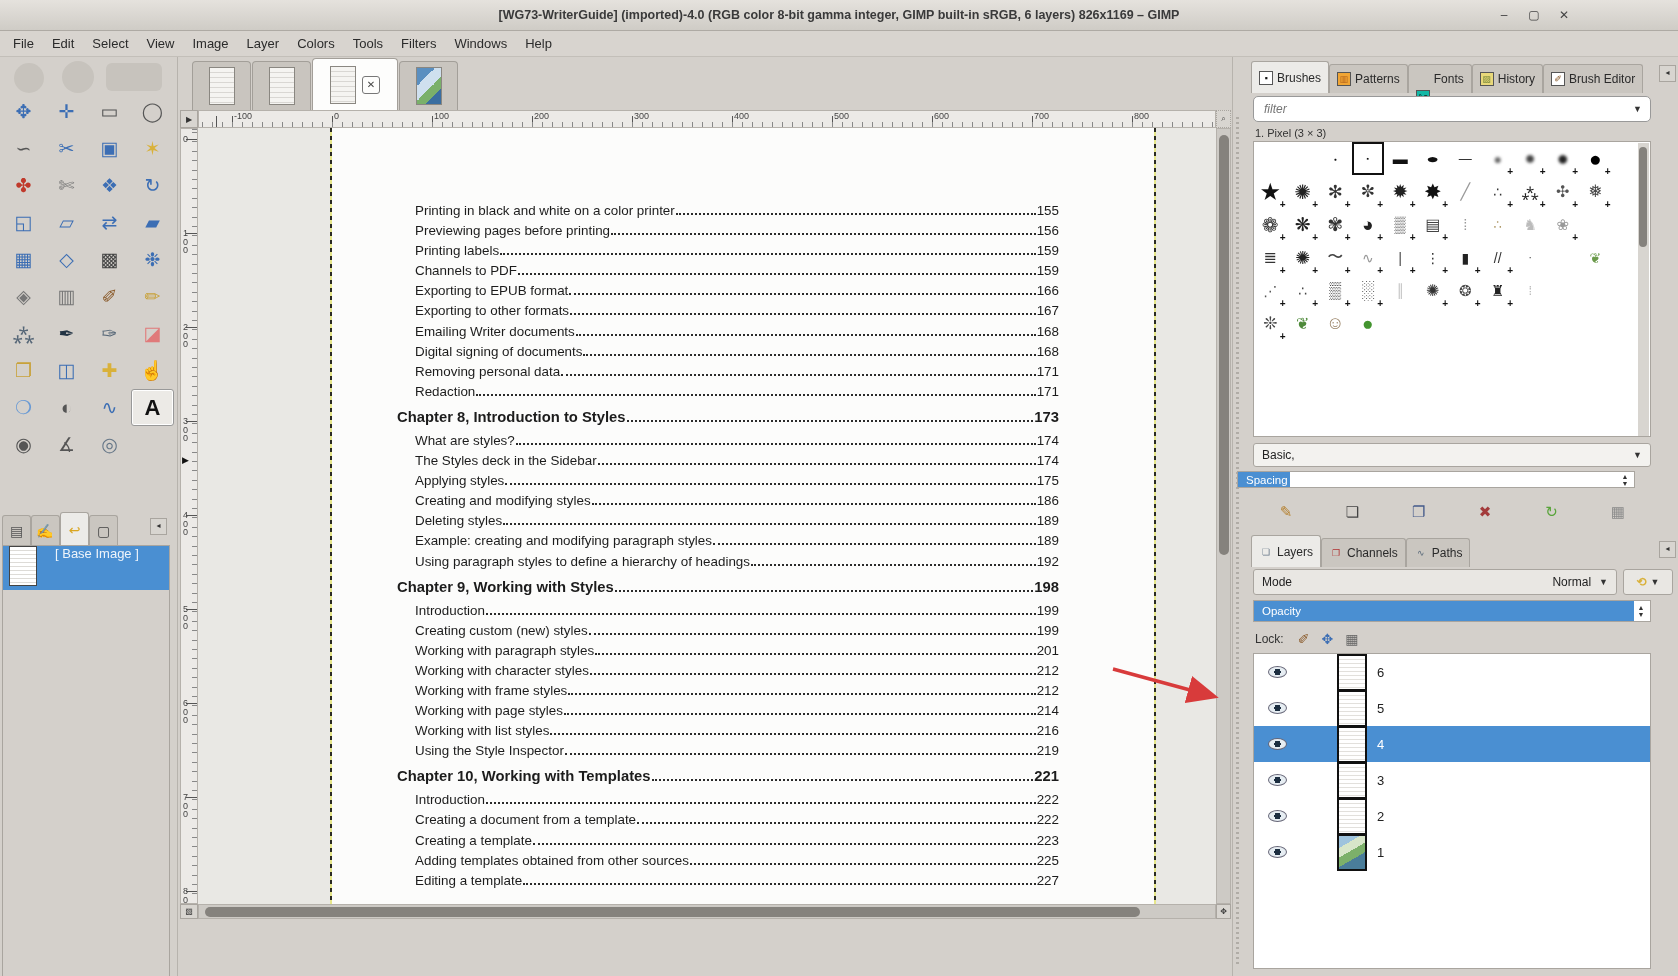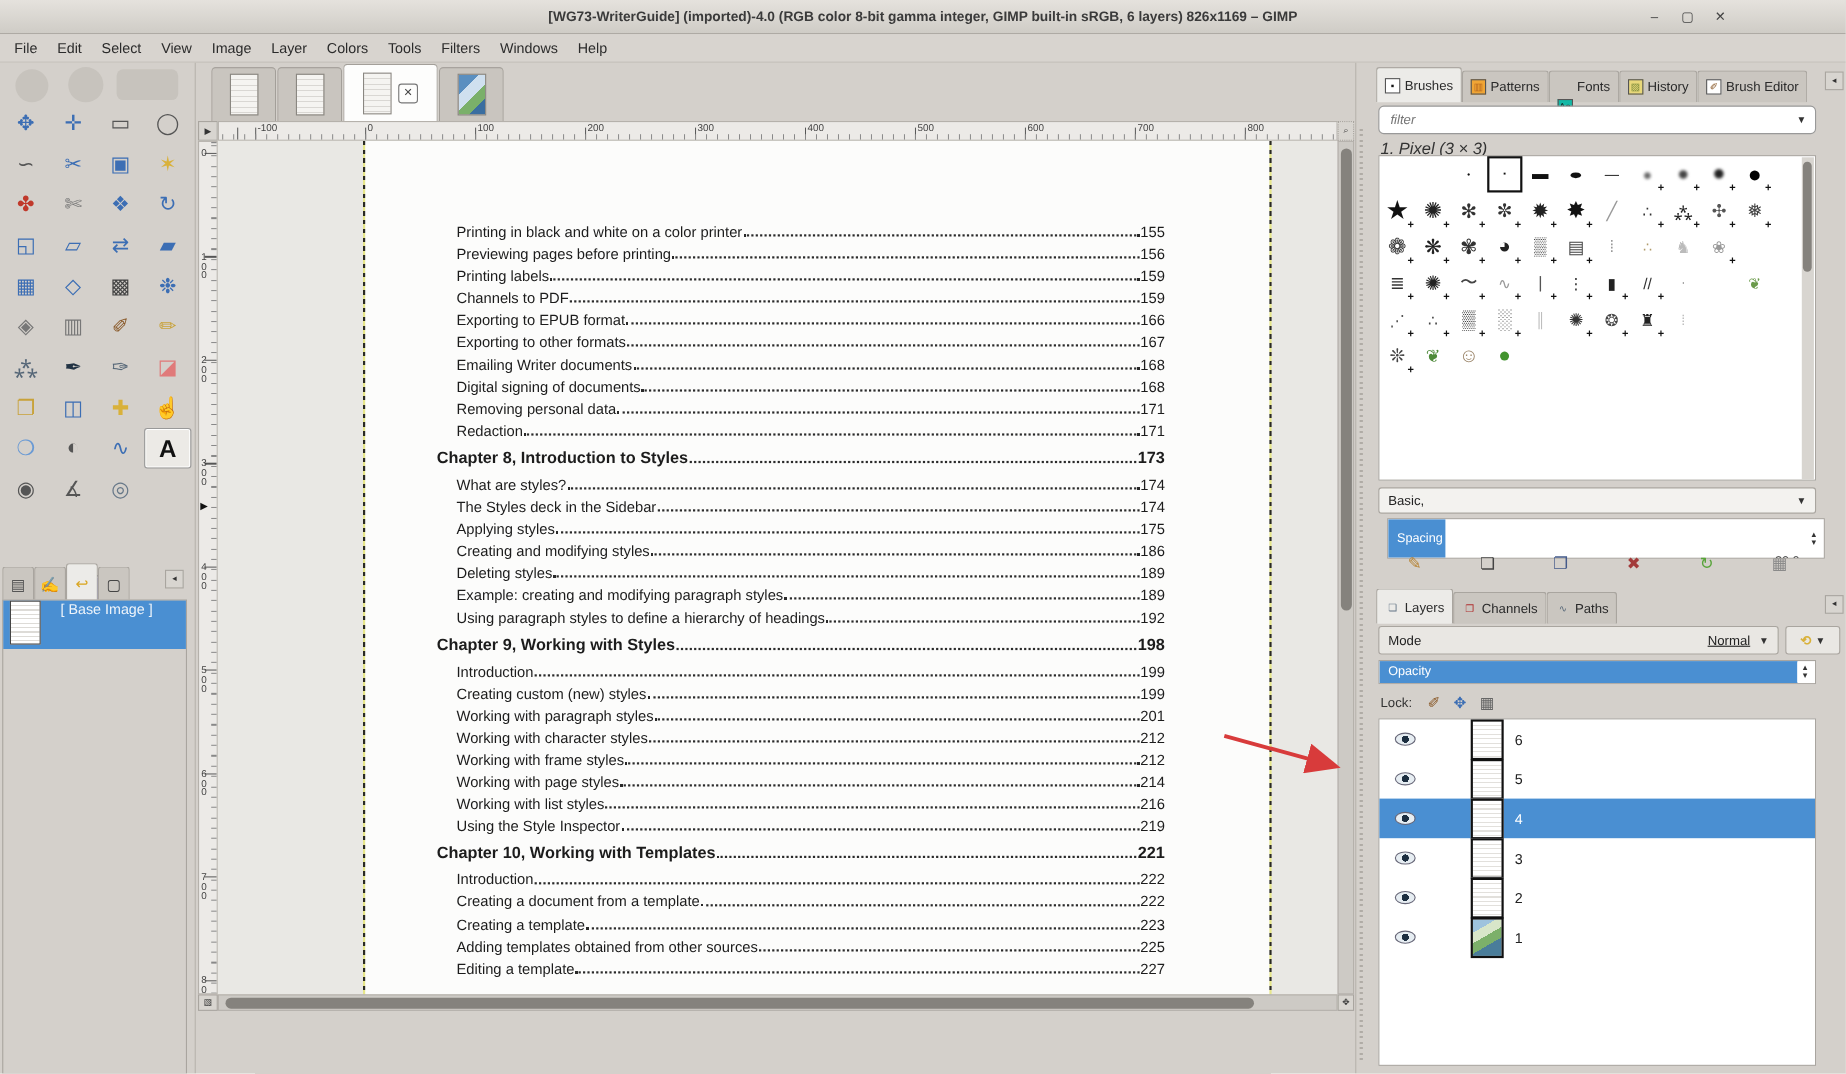--- a/index.html
+++ b/index.html
@@ -525,21 +525,21 @@
           <span>Brush Editor</span>
         </div>
       </div>
     <div style="position:absolute;left:426px;top:8px;width:15px;height:15px;border:1px solid #a9a59f;background:#d8d5d0;font-size:8px;text-align:center;line-height:14px;color:#333;">◂</div>
 
     <div style="position:absolute;left:20px;top:39px;width:398px;height:26px;background:#fff;border:1px solid #999;border-radius:5px;display:flex;align-items:center;padding:0 8px;box-sizing:border-box;">
       <input id="filter-input" style="border: none; outline: none; flex: 1 1 0%; font-style: italic; font-size: 12px; color: rgb(119, 119, 119); font-family: &quot;Liberation Sans&quot;, sans-serif; background: transparent;" placeholder="filter">
       <span style="font-size:9px;color:#333;">▼</span>
     </div>
 
-    <div style="position:absolute;left:22px;top:70px;font-size:15px;font-style:italic;color:#333;">1. Pixel (3 × 3)</div>
+    <div style="position:absolute;left:22px;top:70px;font-size:11px;color:#333;">1. Pixel (3 × 3)</div>
 
     <div class="panel" style="position:absolute;left:20px;top:84px;width:398px;height:296px;">
       <div id="brush-grid">
           <div class="bcell"></div>
           <div class="bcell"></div>
           <div class="bcell">
             <span style="font-size: 5px; color: rgb(17, 17, 17);">●</span>
           </div>
           <div class="bcell sel">
             <span style="font-size: 7px; color: rgb(17, 17, 17);">▪</span>
@@ -755,21 +755,21 @@
       <div style="position:absolute;right:1px;top:1px;width:11px;height:293px;background:#d8d5d0;">
         <div class="sb-thumb" style="left:1px;top:4px;width:8px;height:100px;"></div>
       </div>
     </div>
 
     <div class="combo" style="position:absolute;left:20px;top:386px;width:398px;height:24px;">
       <span>Basic,</span>
       <span class="arrow">▼</span>
     </div>
 
-    <div class="slider" style="position:absolute;left:28px;top:414px;width:398px;height:37px;">
+    <div class="slider" style="position:absolute;left:4px;top:414px;width:398px;height:17px;">
       <div class="fill" style="width:52px;"></div>
       <div class="slabel">Spacing</div>
       <div class="sval" style="color:#222;">20.0</div>
       <div class="spin">
           <span>▲</span>
           <span>▼</span>
         </div>
     </div>
 
     <div id="brush-actions" style="position:absolute;left:20px;top:442px;width:398px;height:26px;display:flex;justify-content:space-around;align-items:center;">
@@ -804,21 +804,21 @@
         </div>
         <div class="rdock-tab">
           <span class="ticon" style="color: rgb(85, 102, 119); border: none; background: transparent;">∿</span>
           <span>Paths</span>
         </div>
       </div>
     <div style="position:absolute;left:426px;top:484px;width:15px;height:15px;border:1px solid #a9a59f;background:#d8d5d0;font-size:8px;text-align:center;line-height:14px;color:#333;">◂</div>
 
     <div class="combo" style="position:absolute;left:20px;top:512px;width:364px;height:26px;background:#e9e7e3;">
       <span>Mode</span>
-      <span style="margin-left:auto;text-decoration:underline;">Normal</span>
+      <span style="margin-left:auto;">Normal</span>
       <span class="arrow" style="margin-left:8px;">▼</span>
     </div>
     <div class="combo" style="position:absolute;left:390px;top:512px;width:50px;height:26px;background:#e9e7e3;justify-content:center;gap:4px;">
       <span style="color:#d9b13a;font-weight:bold;">⟲</span>
       <span class="arrow" style="margin-left:0;">▼</span>
     </div>
 
     <div class="slider" style="position:absolute;left:20px;top:543px;width:398px;height:22px;">
       <div class="fill" style="width:380px;"></div>
       <div class="slabel">Opacity</div>

